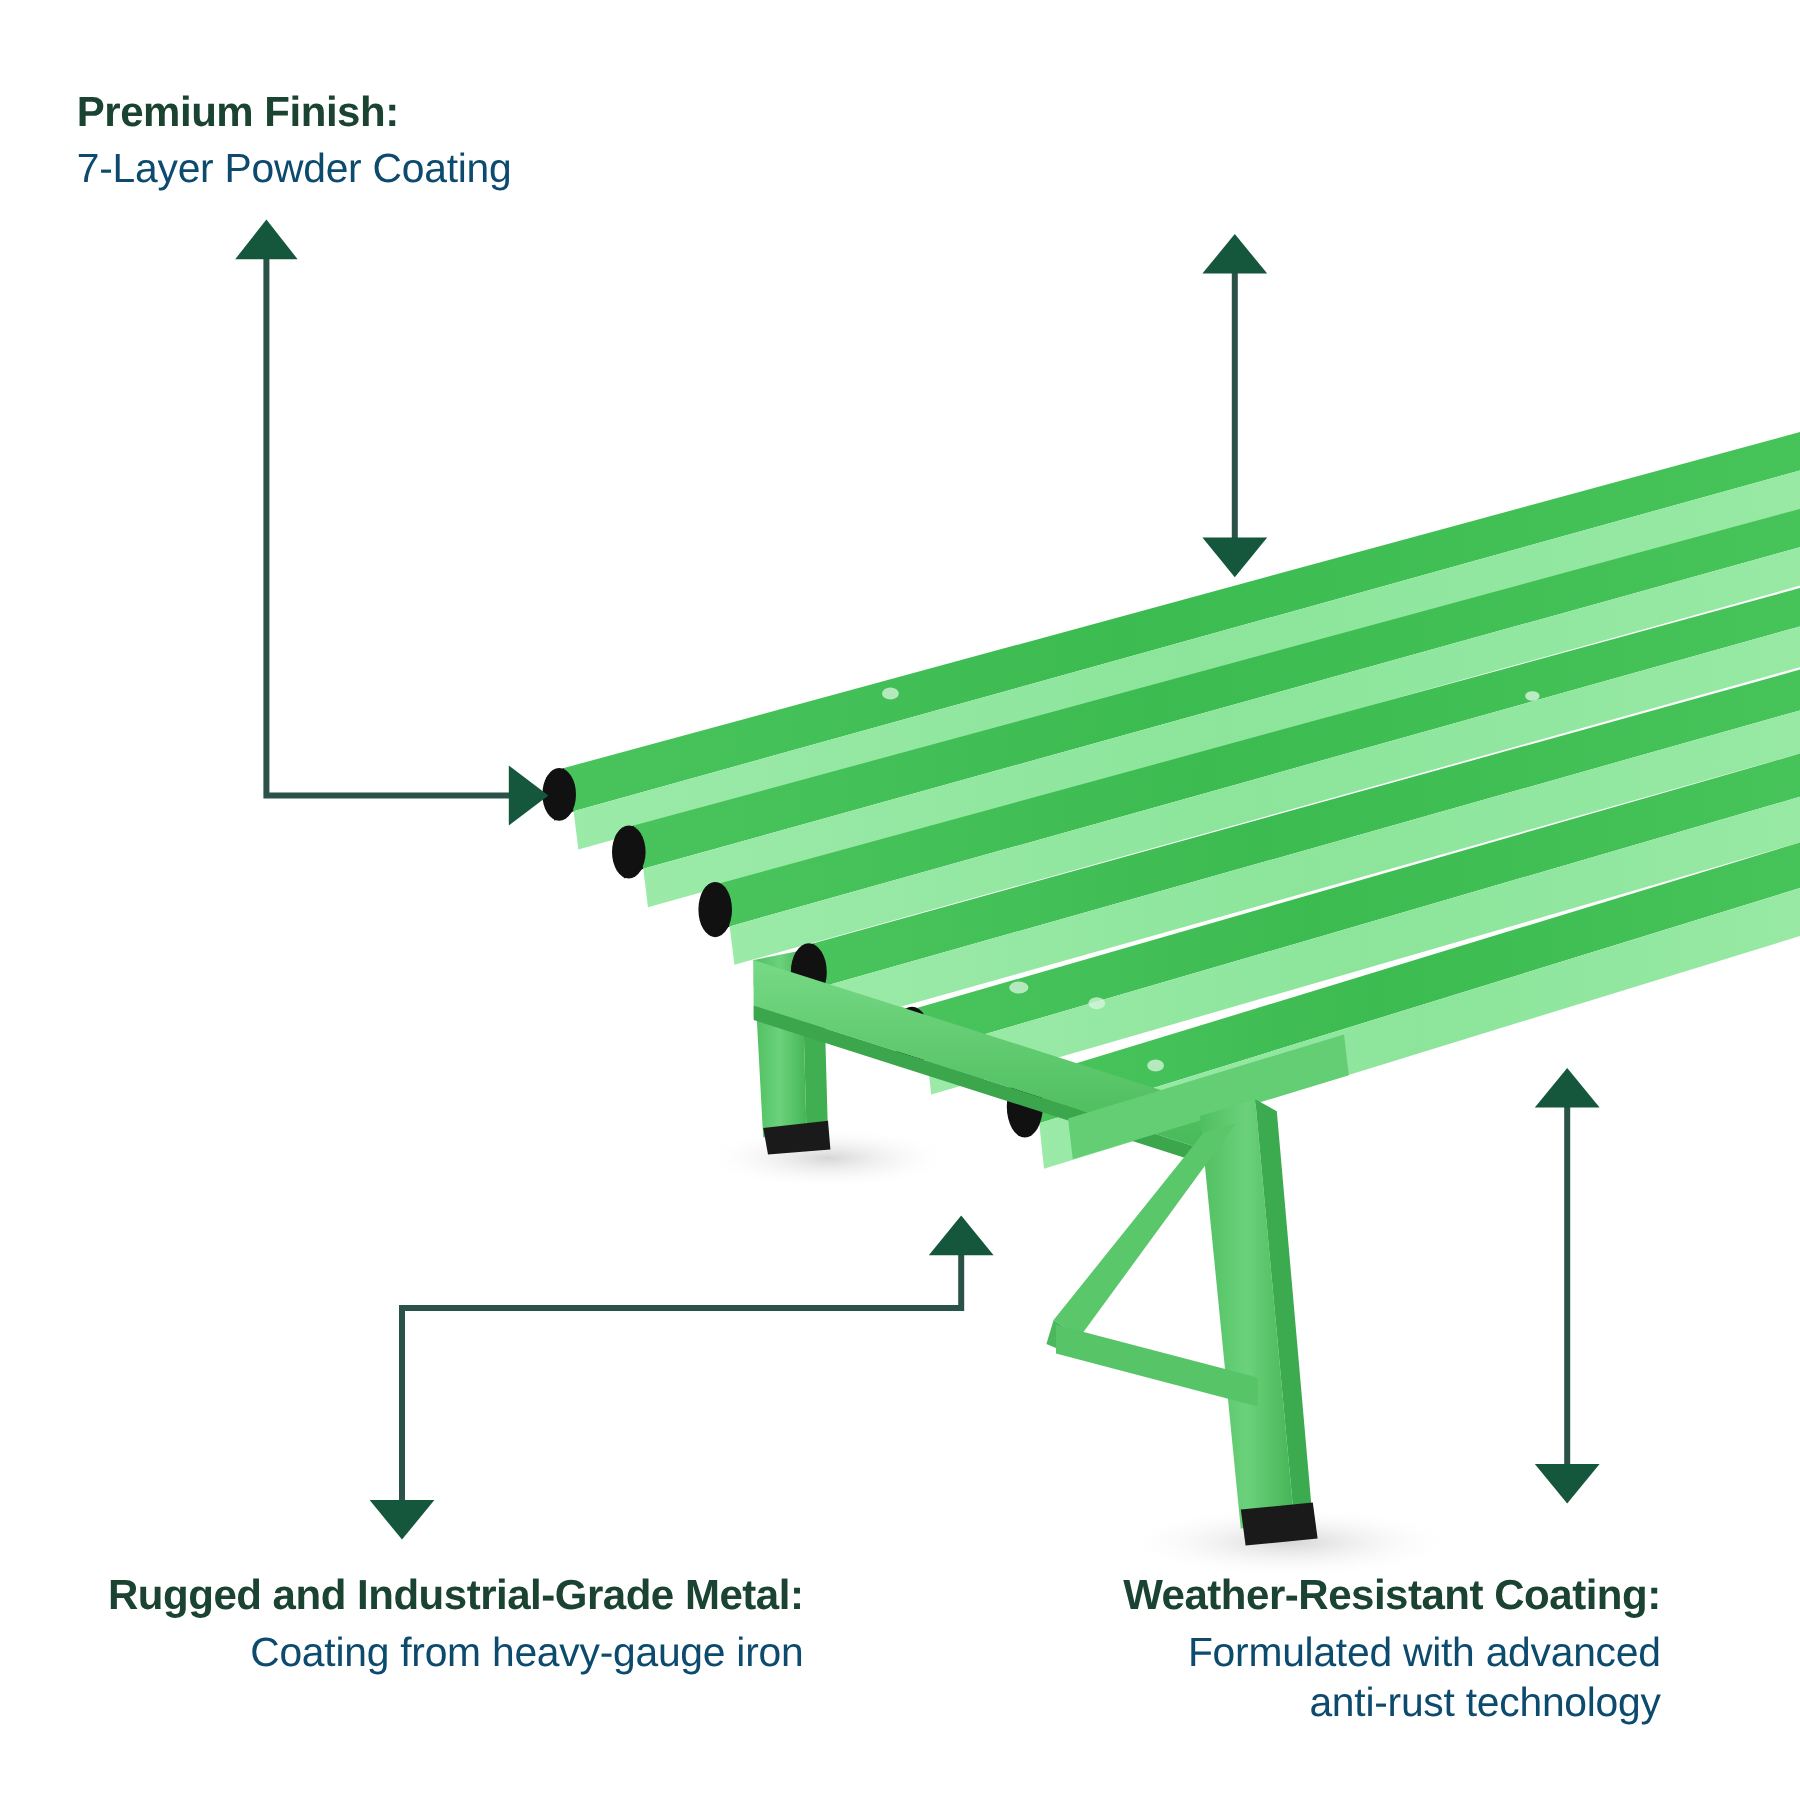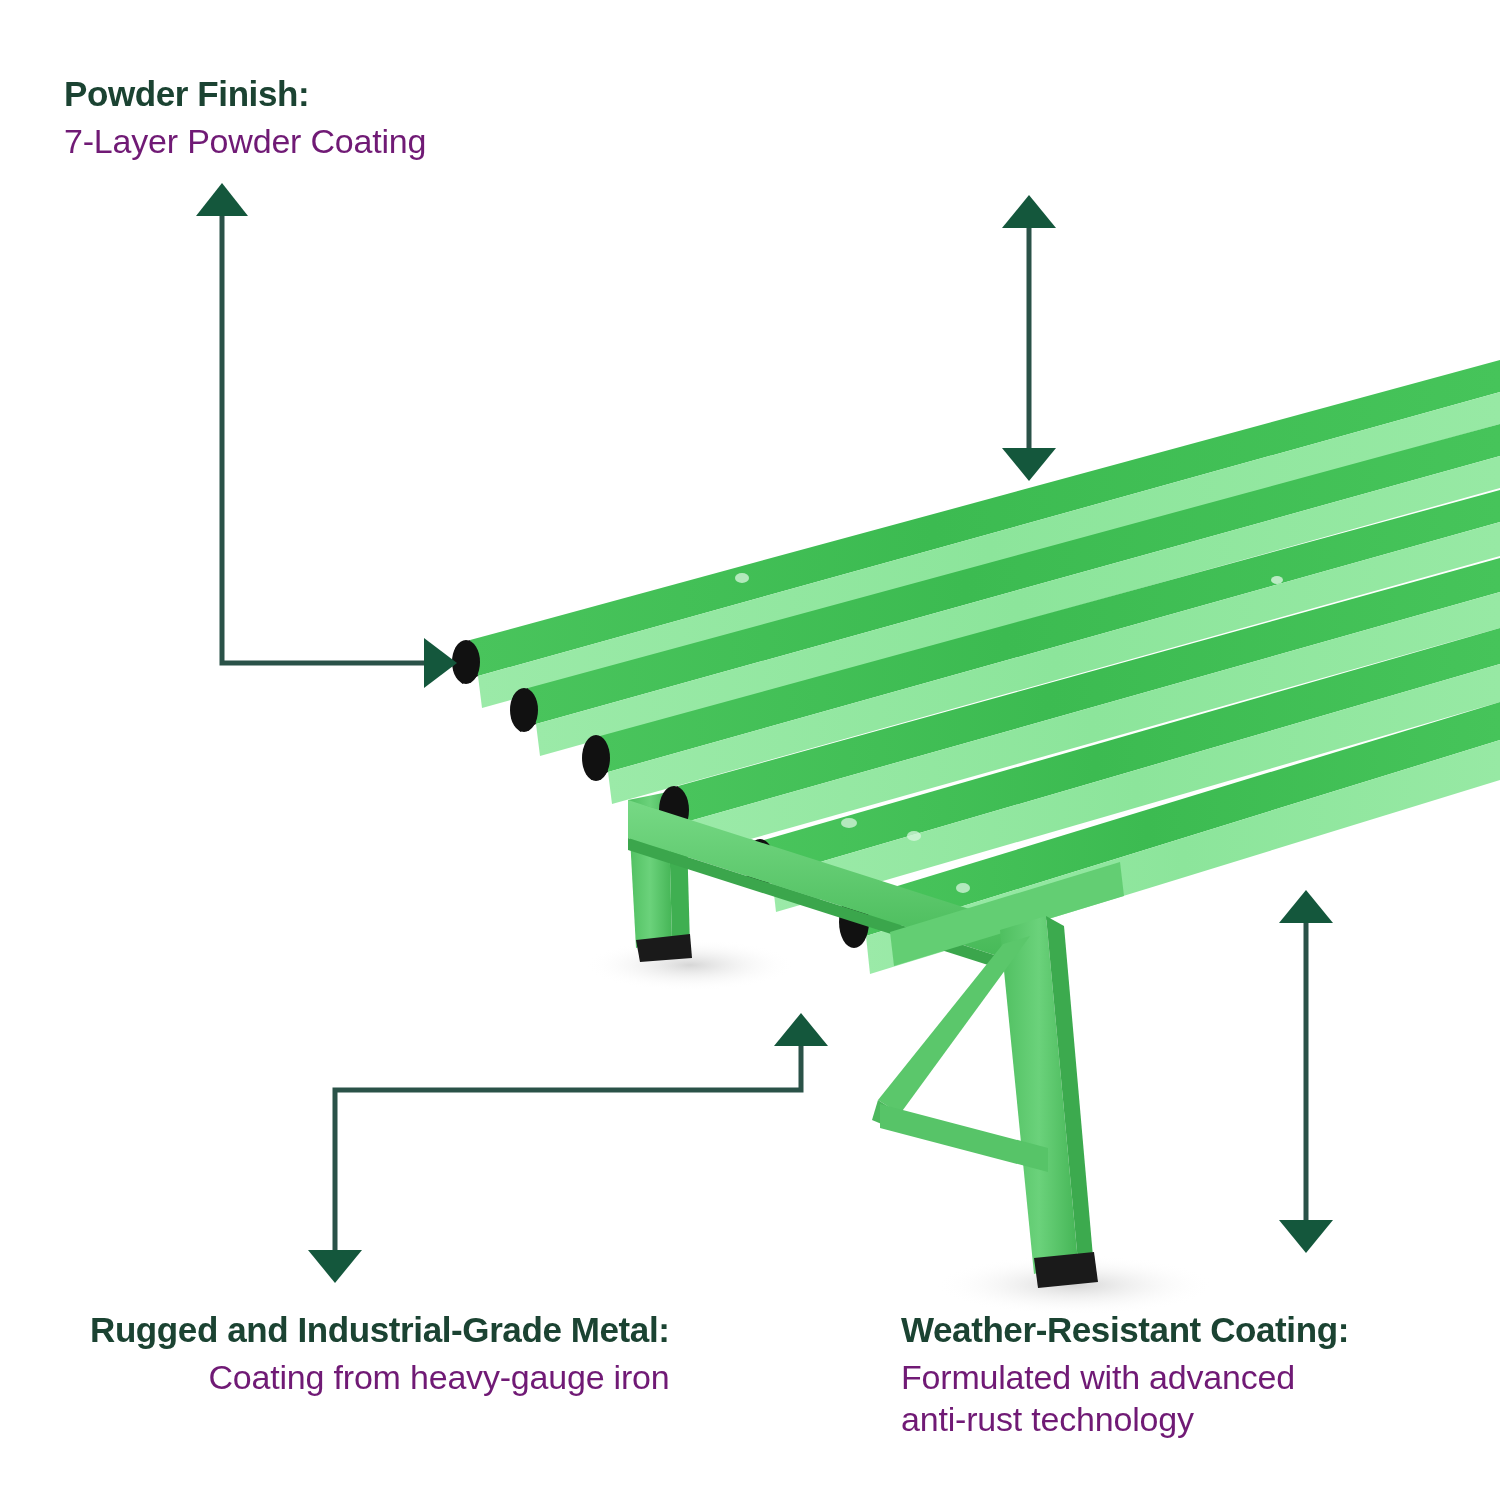--- a/index.html
+++ b/index.html
@@ -19,30 +19,30 @@
     font-size:35px;
     line-height:1.16;
     letter-spacing:-0.4px;
     color:#1B4332;
     white-space:nowrap;
   }
   .callout .body{
     font-size:34px;
     line-height:1.24;
     letter-spacing:-0.2px;
-    color:#701a75;
+    color:#0c4a6e;
     white-space:nowrap;
     margin-top:5px;
   }
   .callout .body .l2{display:block;}
 
   #co-premium{left:64px;top:74px;}
   #co-strength{left:797px;top:78px;}
   #co-metal{left:90px;top:1310px;text-align:right;}
-  #co-weather{left:901px;top:1310px;}
+  #co-weather{left:936px;top:1310px;text-align:right;}
 
   
   #arrows,#bench{position:absolute;left:0;top:0;width:1500px;height:1500px;}
   #bench{pointer-events:none;}
 </style>
 </head>
 <body>
 
 <div id="stage">
 
@@ -174,21 +174,21 @@
       <polygon points="1029,195 1056,228 1002,228"></polygon>
       <polygon points="1029,481 1056,448 1002,448"></polygon>
       <polygon points="801,1013 828,1046 774,1046"></polygon>
       <polygon points="335,1283 362,1250 308,1250"></polygon>
       <polygon points="1306,890 1333,923 1279,923"></polygon>
       <polygon points="1306,1253 1333,1220 1279,1220"></polygon>
     </g>
   </svg>
 
   <div class="callout" id="co-premium">
-    <div class="head">Powder Finish:</div>
+    <div class="head">Premium Finish:</div>
     <div class="body">
       <span>7-Layer Powder Coating</span>
     </div>
   </div>
 
 
   <div class="callout" id="co-metal">
     <div class="head">Rugged and Industrial-Grade Metal:</div>
     <div class="body">
       <span>Coating from heavy-gauge iron</span>

